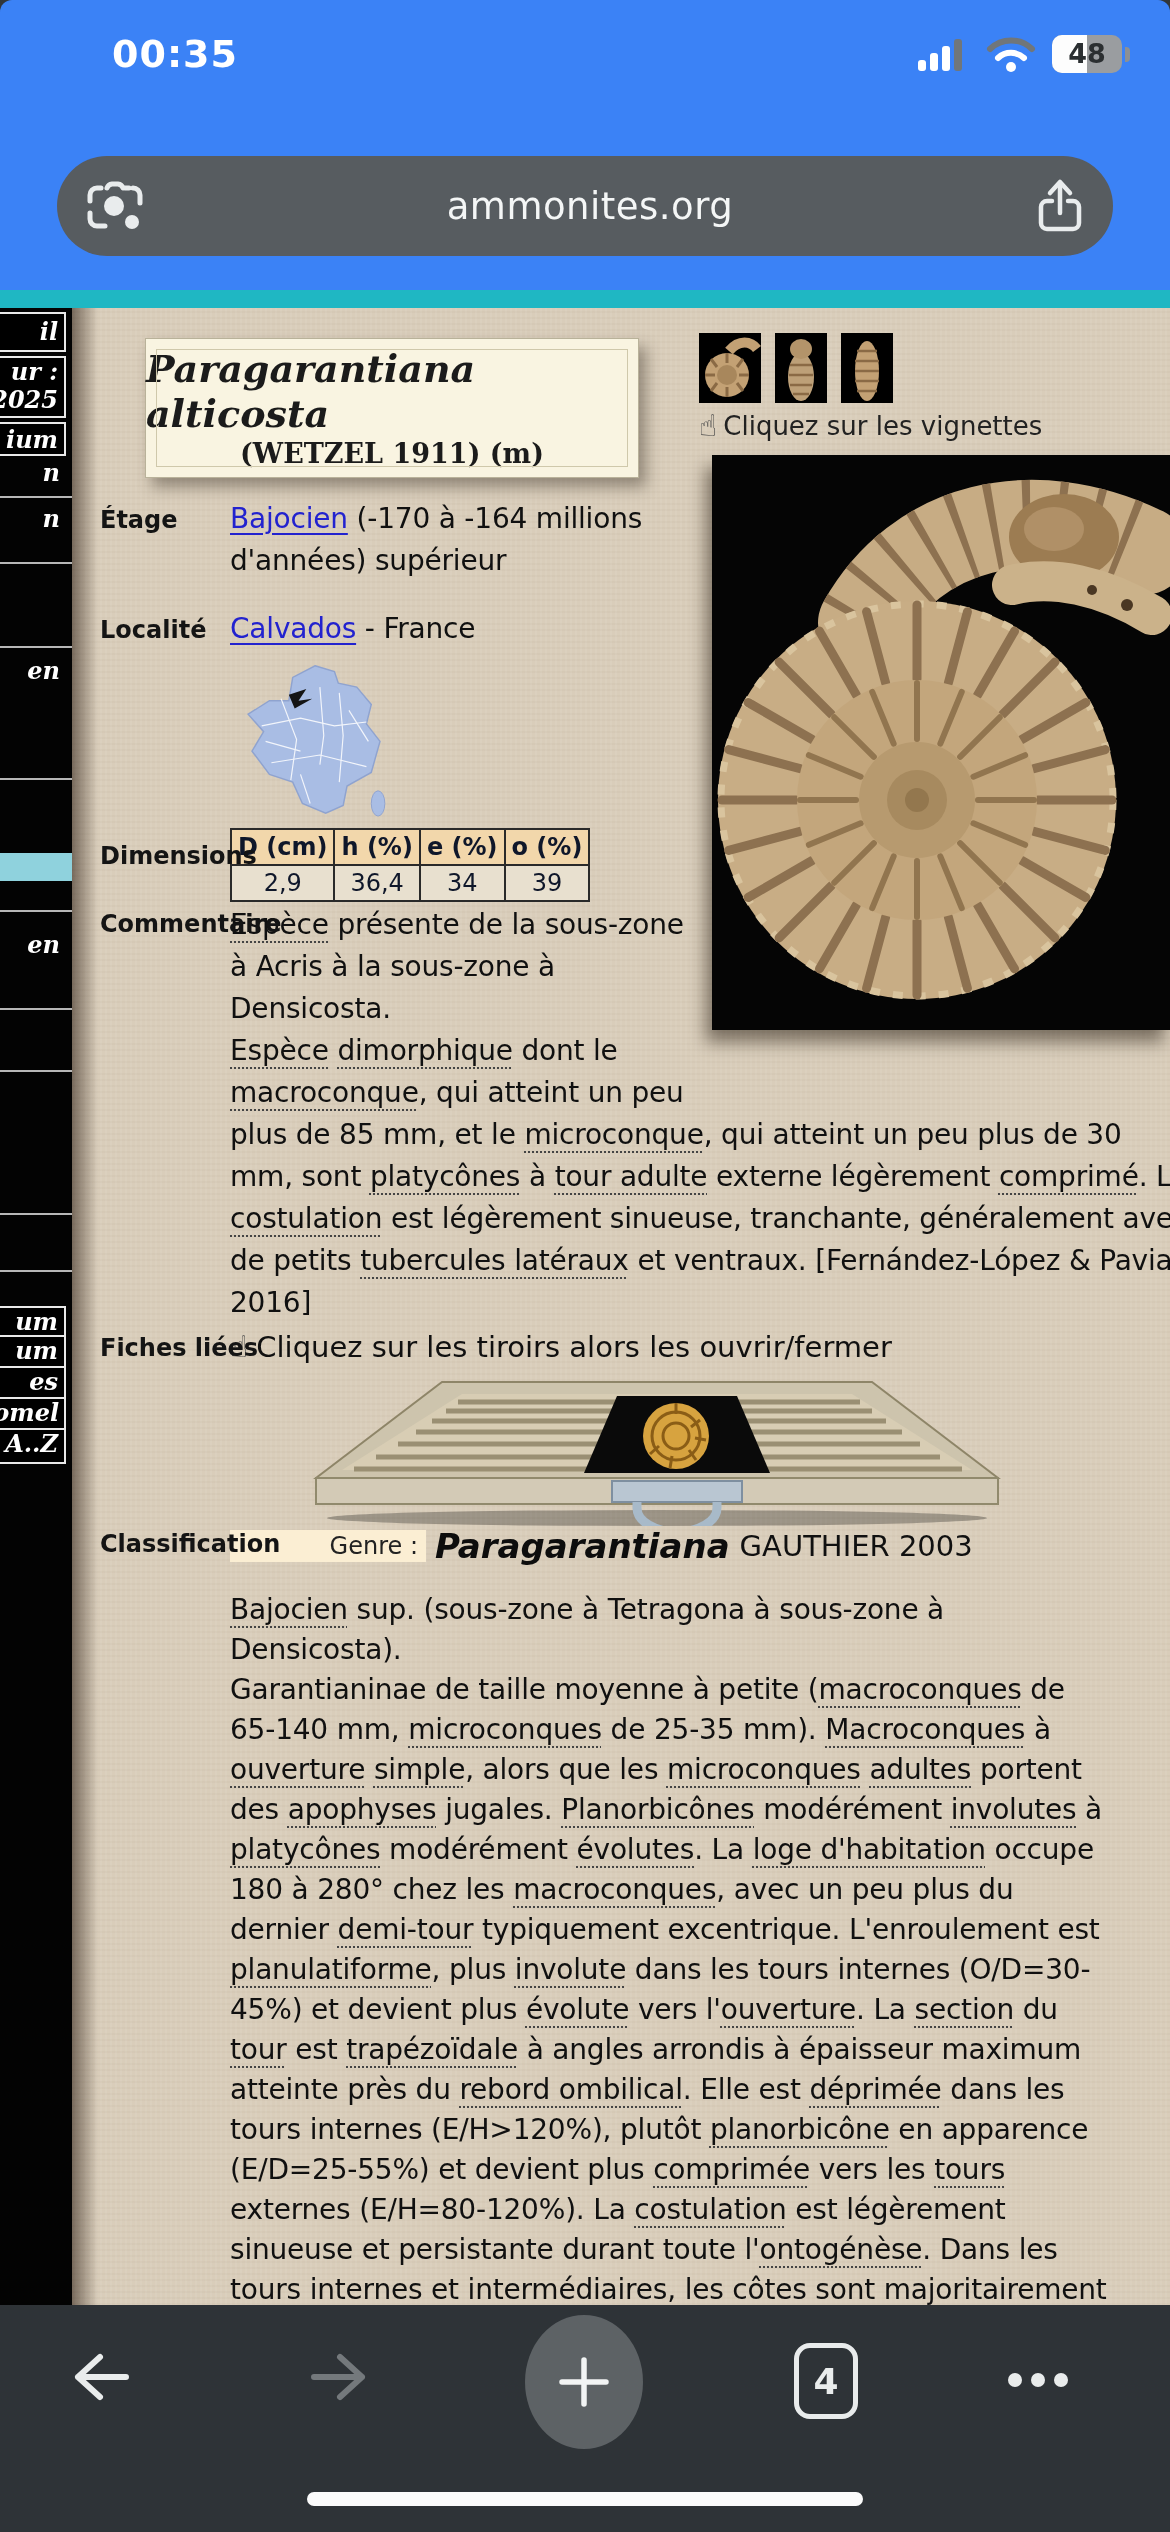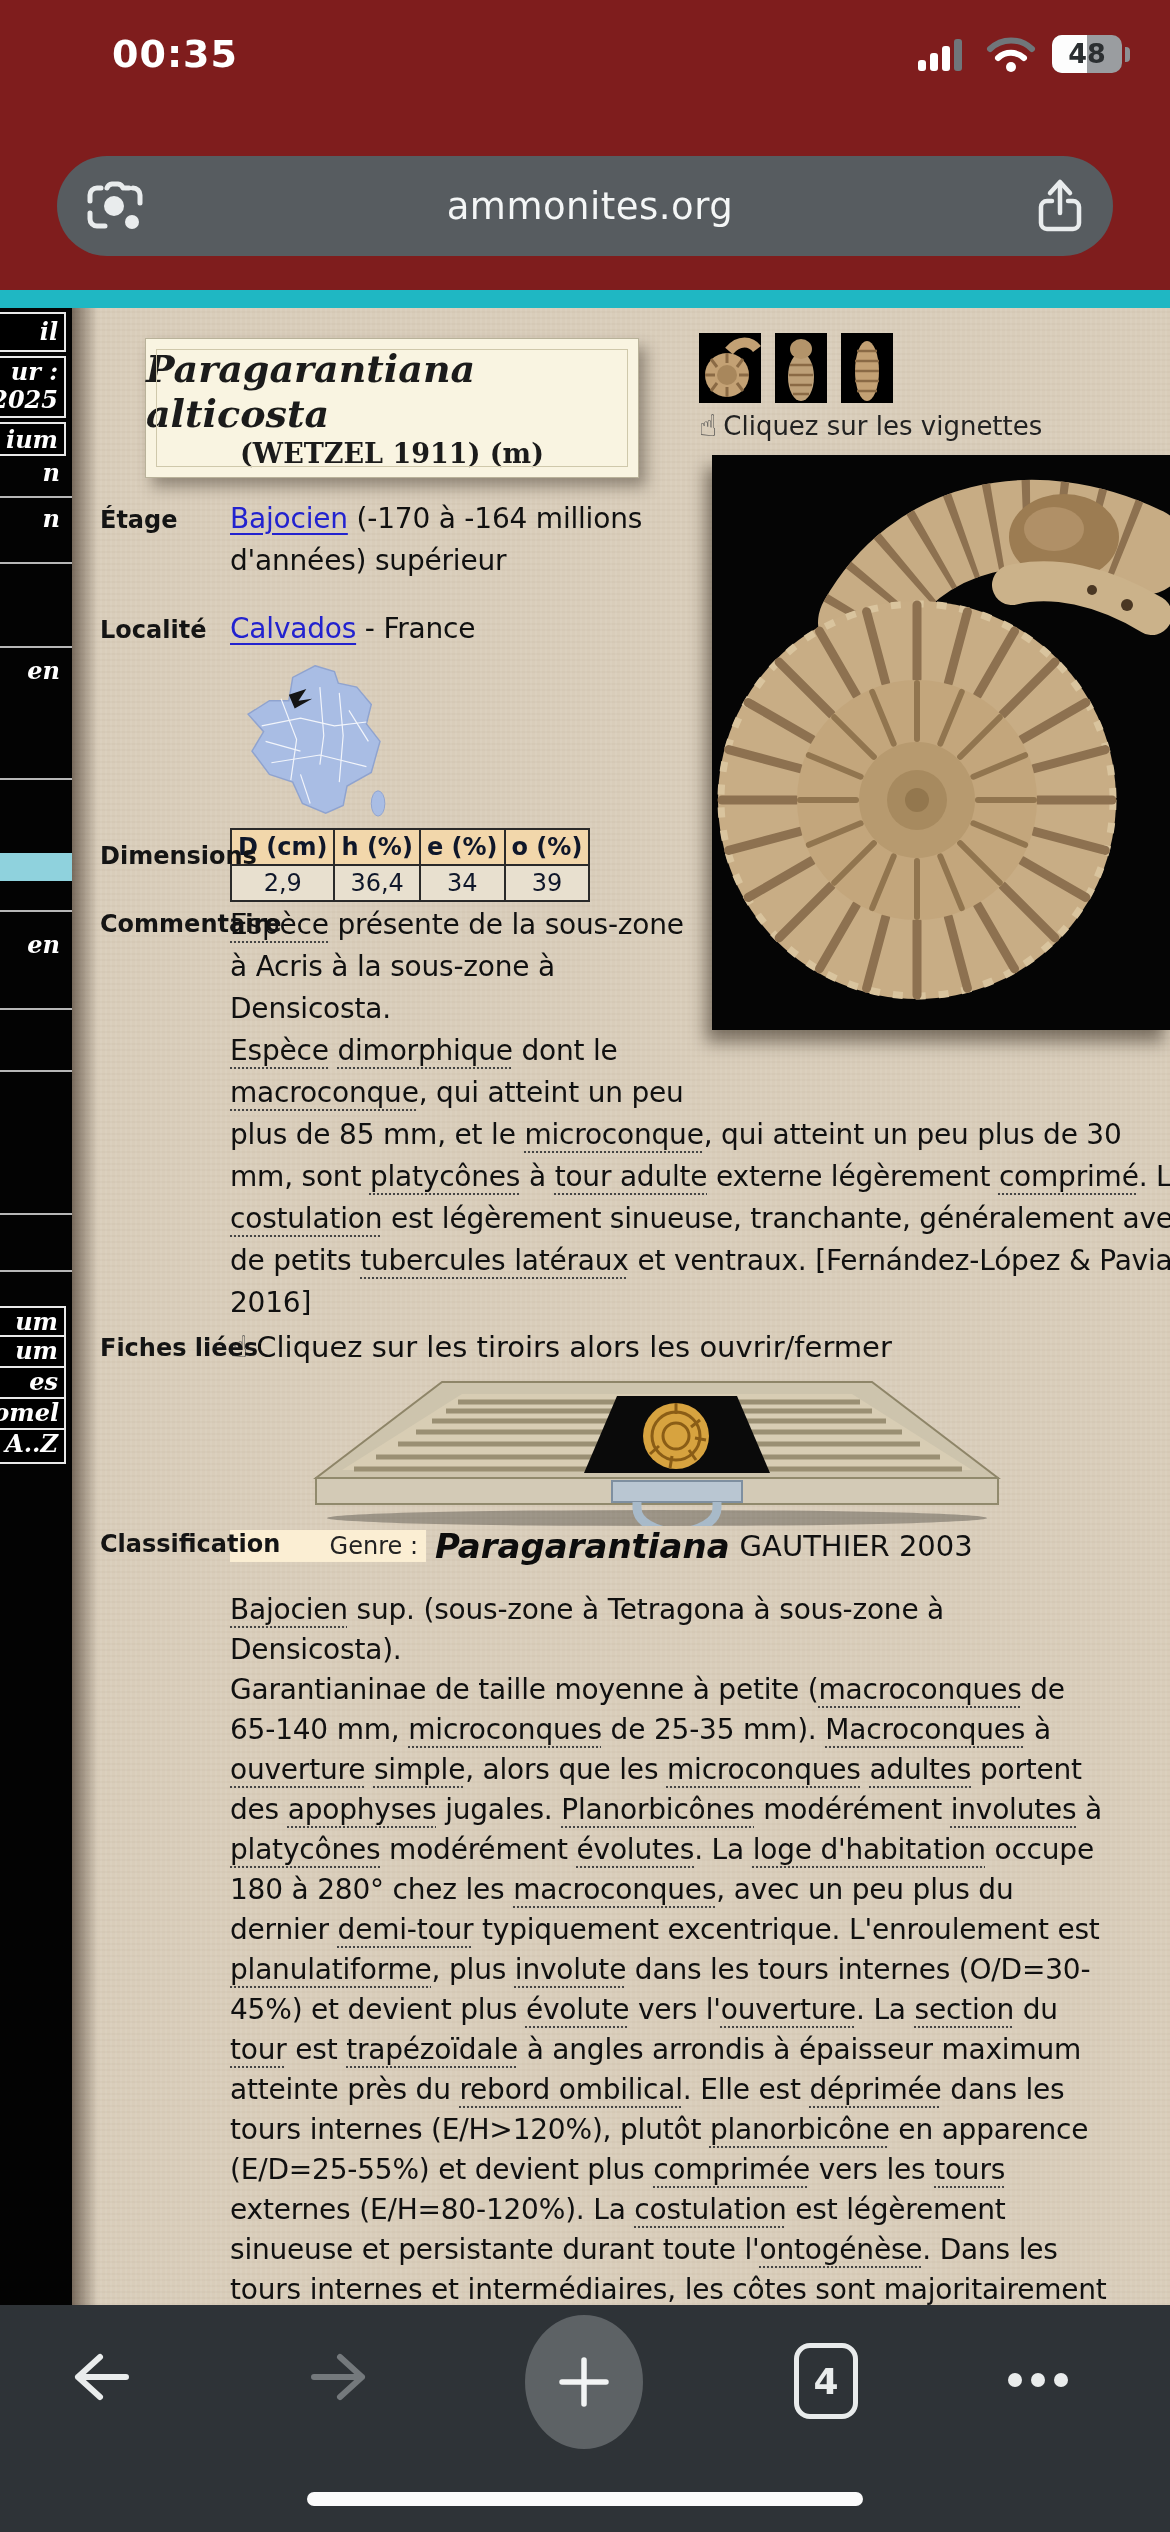--- a/index.html
+++ b/index.html
@@ -1,21 +1,21 @@
 <!DOCTYPE html>
 <html><head>
 <meta charset="utf-8">
 <style>
   html,body{margin:0;padding:0;background:#000;}
   *{box-sizing:border-box;}
   .screen{position:relative;width:1170px;height:2532px;overflow:hidden;background:#31363a;
           font-family:"DejaVu Sans","Liberation Sans",sans-serif;}
 
   
-  .chrome-top{position:absolute;top:0;left:0;width:1170px;height:308px;background:#7f1d1d;}
+  .chrome-top{position:absolute;top:0;left:0;width:1170px;height:308px;background:#3b82f6;border-radius:12px;}
   .statusbar{position:absolute;top:28px;left:0;width:100%;height:60px;}
   .sb-time{position:absolute;left:112px;top:4px;color:#fff;font-size:38px;font-weight:bold;letter-spacing:1px;}
   .status-icons{position:absolute;right:40px;top:6px;display:flex;align-items:center;gap:16px;}
   .battery{position:relative;width:70px;height:38px;border-radius:10px;background:#9a9da0;overflow:hidden;}
   .battery .fill{position:absolute;left:0;top:0;bottom:0;width:50%;background:#fdfdfd;}
   .battery .pct{position:absolute;inset:0;text-align:center;line-height:38px;font-size:27px;font-weight:bold;color:#2b2f31;}
   .battery-nub{width:5px;height:15px;background:#8d9093;border-radius:0 4px 4px 0;margin-left:-13px;}
 
   .urlrow{position:absolute;top:156px;left:0;width:100%;height:80px;}
   .urlpill{position:absolute;left:57px;right:57px;top:0;height:100px;border-radius:50px;background:#575c60;

